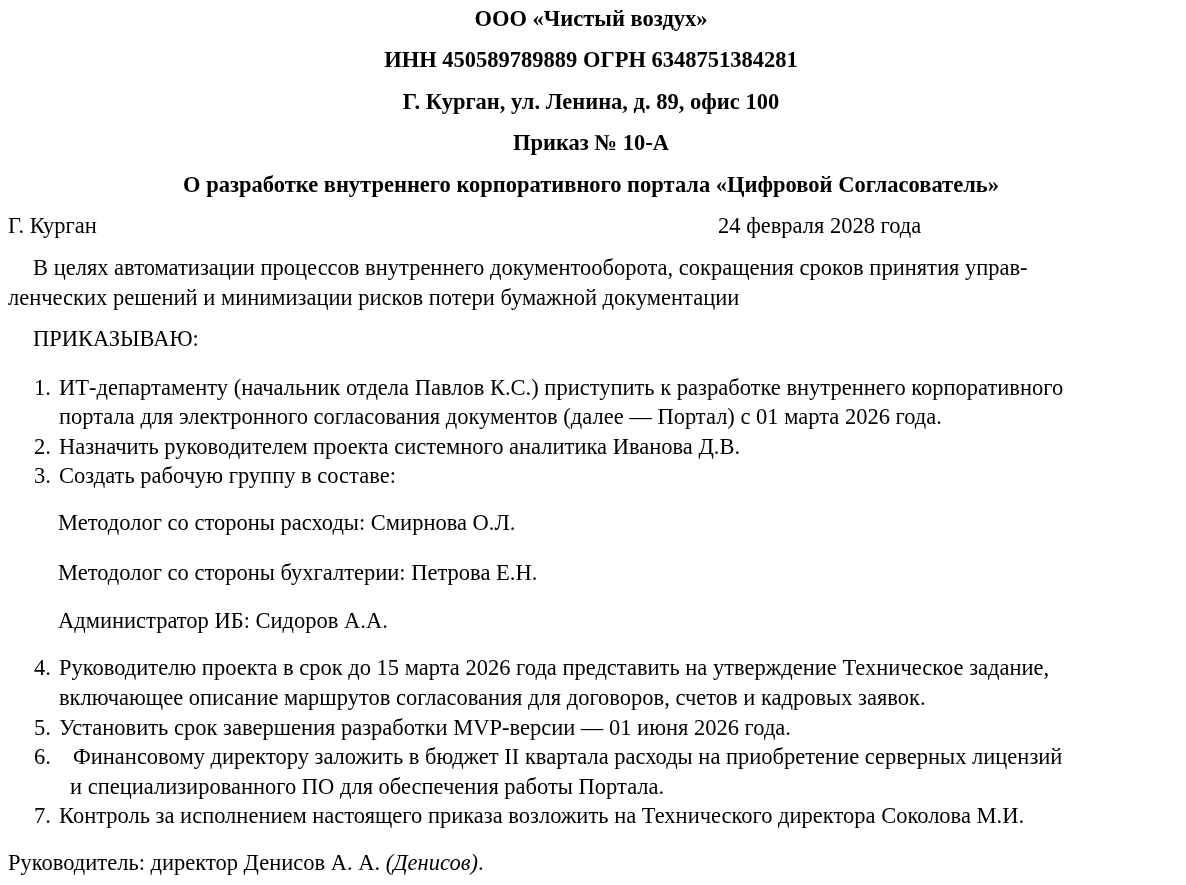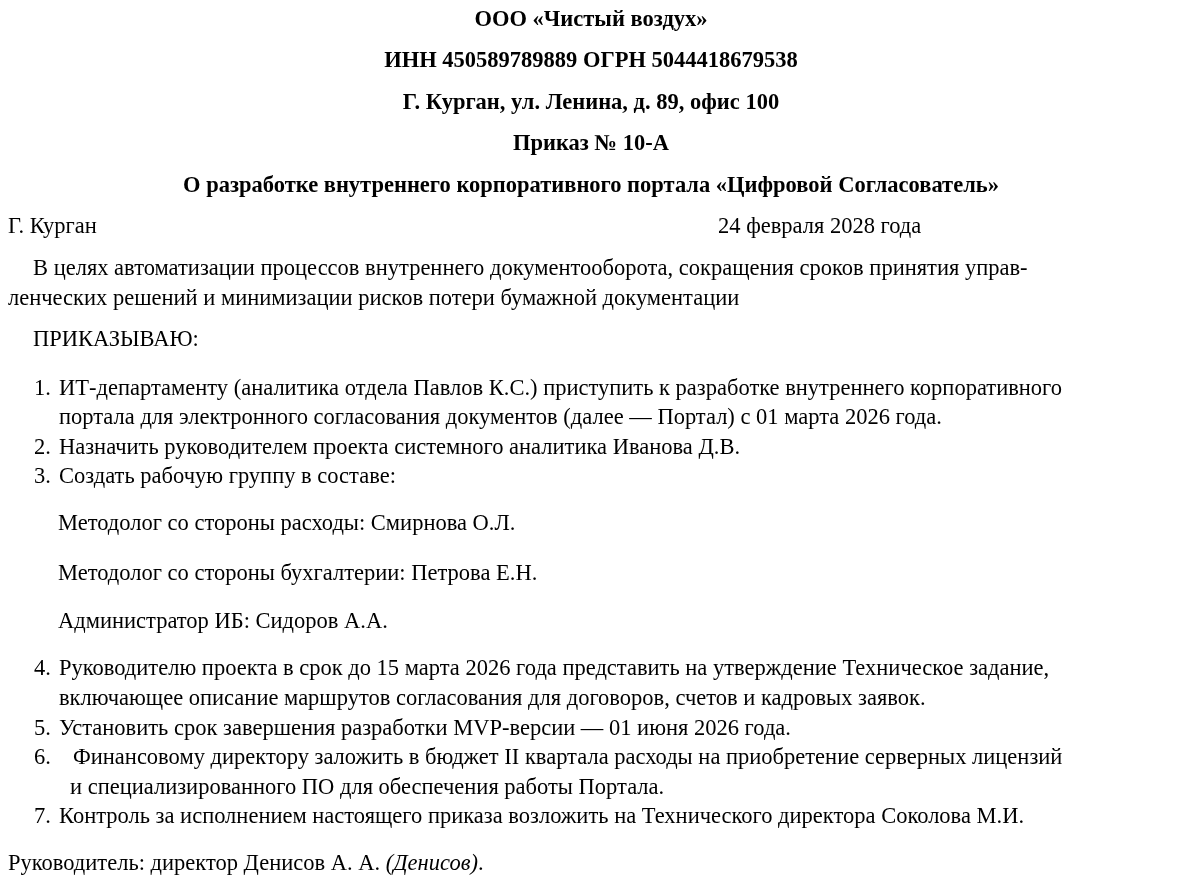--- a/index.html
+++ b/index.html
@@ -26,36 +26,36 @@
       width: 1182px;
       text-align: center;
       font-weight: bold;
     }
     .italic { font-style: italic; }
   </style>
 </head>
 <body>
 
 <div class="line center" style="top:8px;">ООО «Чистый воздух»</div>
-<div class="line center" style="top:49px;">ИНН 450589789889 ОГРН 5044418679538</div>
+<div class="line center" style="top:49px;">ИНН 450589789889 ОГРН 6348751384281</div>
 <div class="line center" style="top:91px;">Г. Курган, ул. Ленина, д. 89, офис 100</div>
 <div class="line center" style="top:132px;">Приказ № 10-А</div>
 <div class="line center" style="top:174px;">О разработке внутреннего корпоративного портала «Цифровой Согласователь»</div>
 
 <div class="line" style="top:215px; left:8px;">Г. Курган</div>
 <div class="line" style="top:215px; left:718px;">24 февраля 2028 года</div>
 
 <div class="line" style="top:257px; left:33px;">В целях автоматизации процессов внутреннего документооборота, сокращения сроков принятия управ-</div>
 <div class="line" style="top:287px; left:8px;">ленческих решений и минимизации рисков потери бумажной документации</div>
 
 <div class="line" style="top:328px; left:33px;">ПРИКАЗЫВАЮ:</div>
 
 <div>
   <div class="line" style="top:377px; left:34px;">1.</div>
-  <div class="line" style="top:377px; left:59px;">ИТ-департаменту (аналитика отдела Павлов К.С.) приступить к разработке внутреннего корпоративного</div>
+  <div class="line" style="top:377px; left:59px;">ИТ-департаменту (начальник отдела Павлов К.С.) приступить к разработке внутреннего корпоративного</div>
   <div class="line" style="top:406px; left:59px;">портала для электронного согласования документов (далее — Портал) с 01 марта 2026 года.</div>
 </div>
 
 <div>
   <div class="line" style="top:436px; left:34px;">2.</div>
   <div class="line" style="top:436px; left:59px;">Назначить руководителем проекта системного аналитика Иванова Д.В.</div>
 </div>
 
 <div>
   <div class="line" style="top:465px; left:34px;">3.</div>

